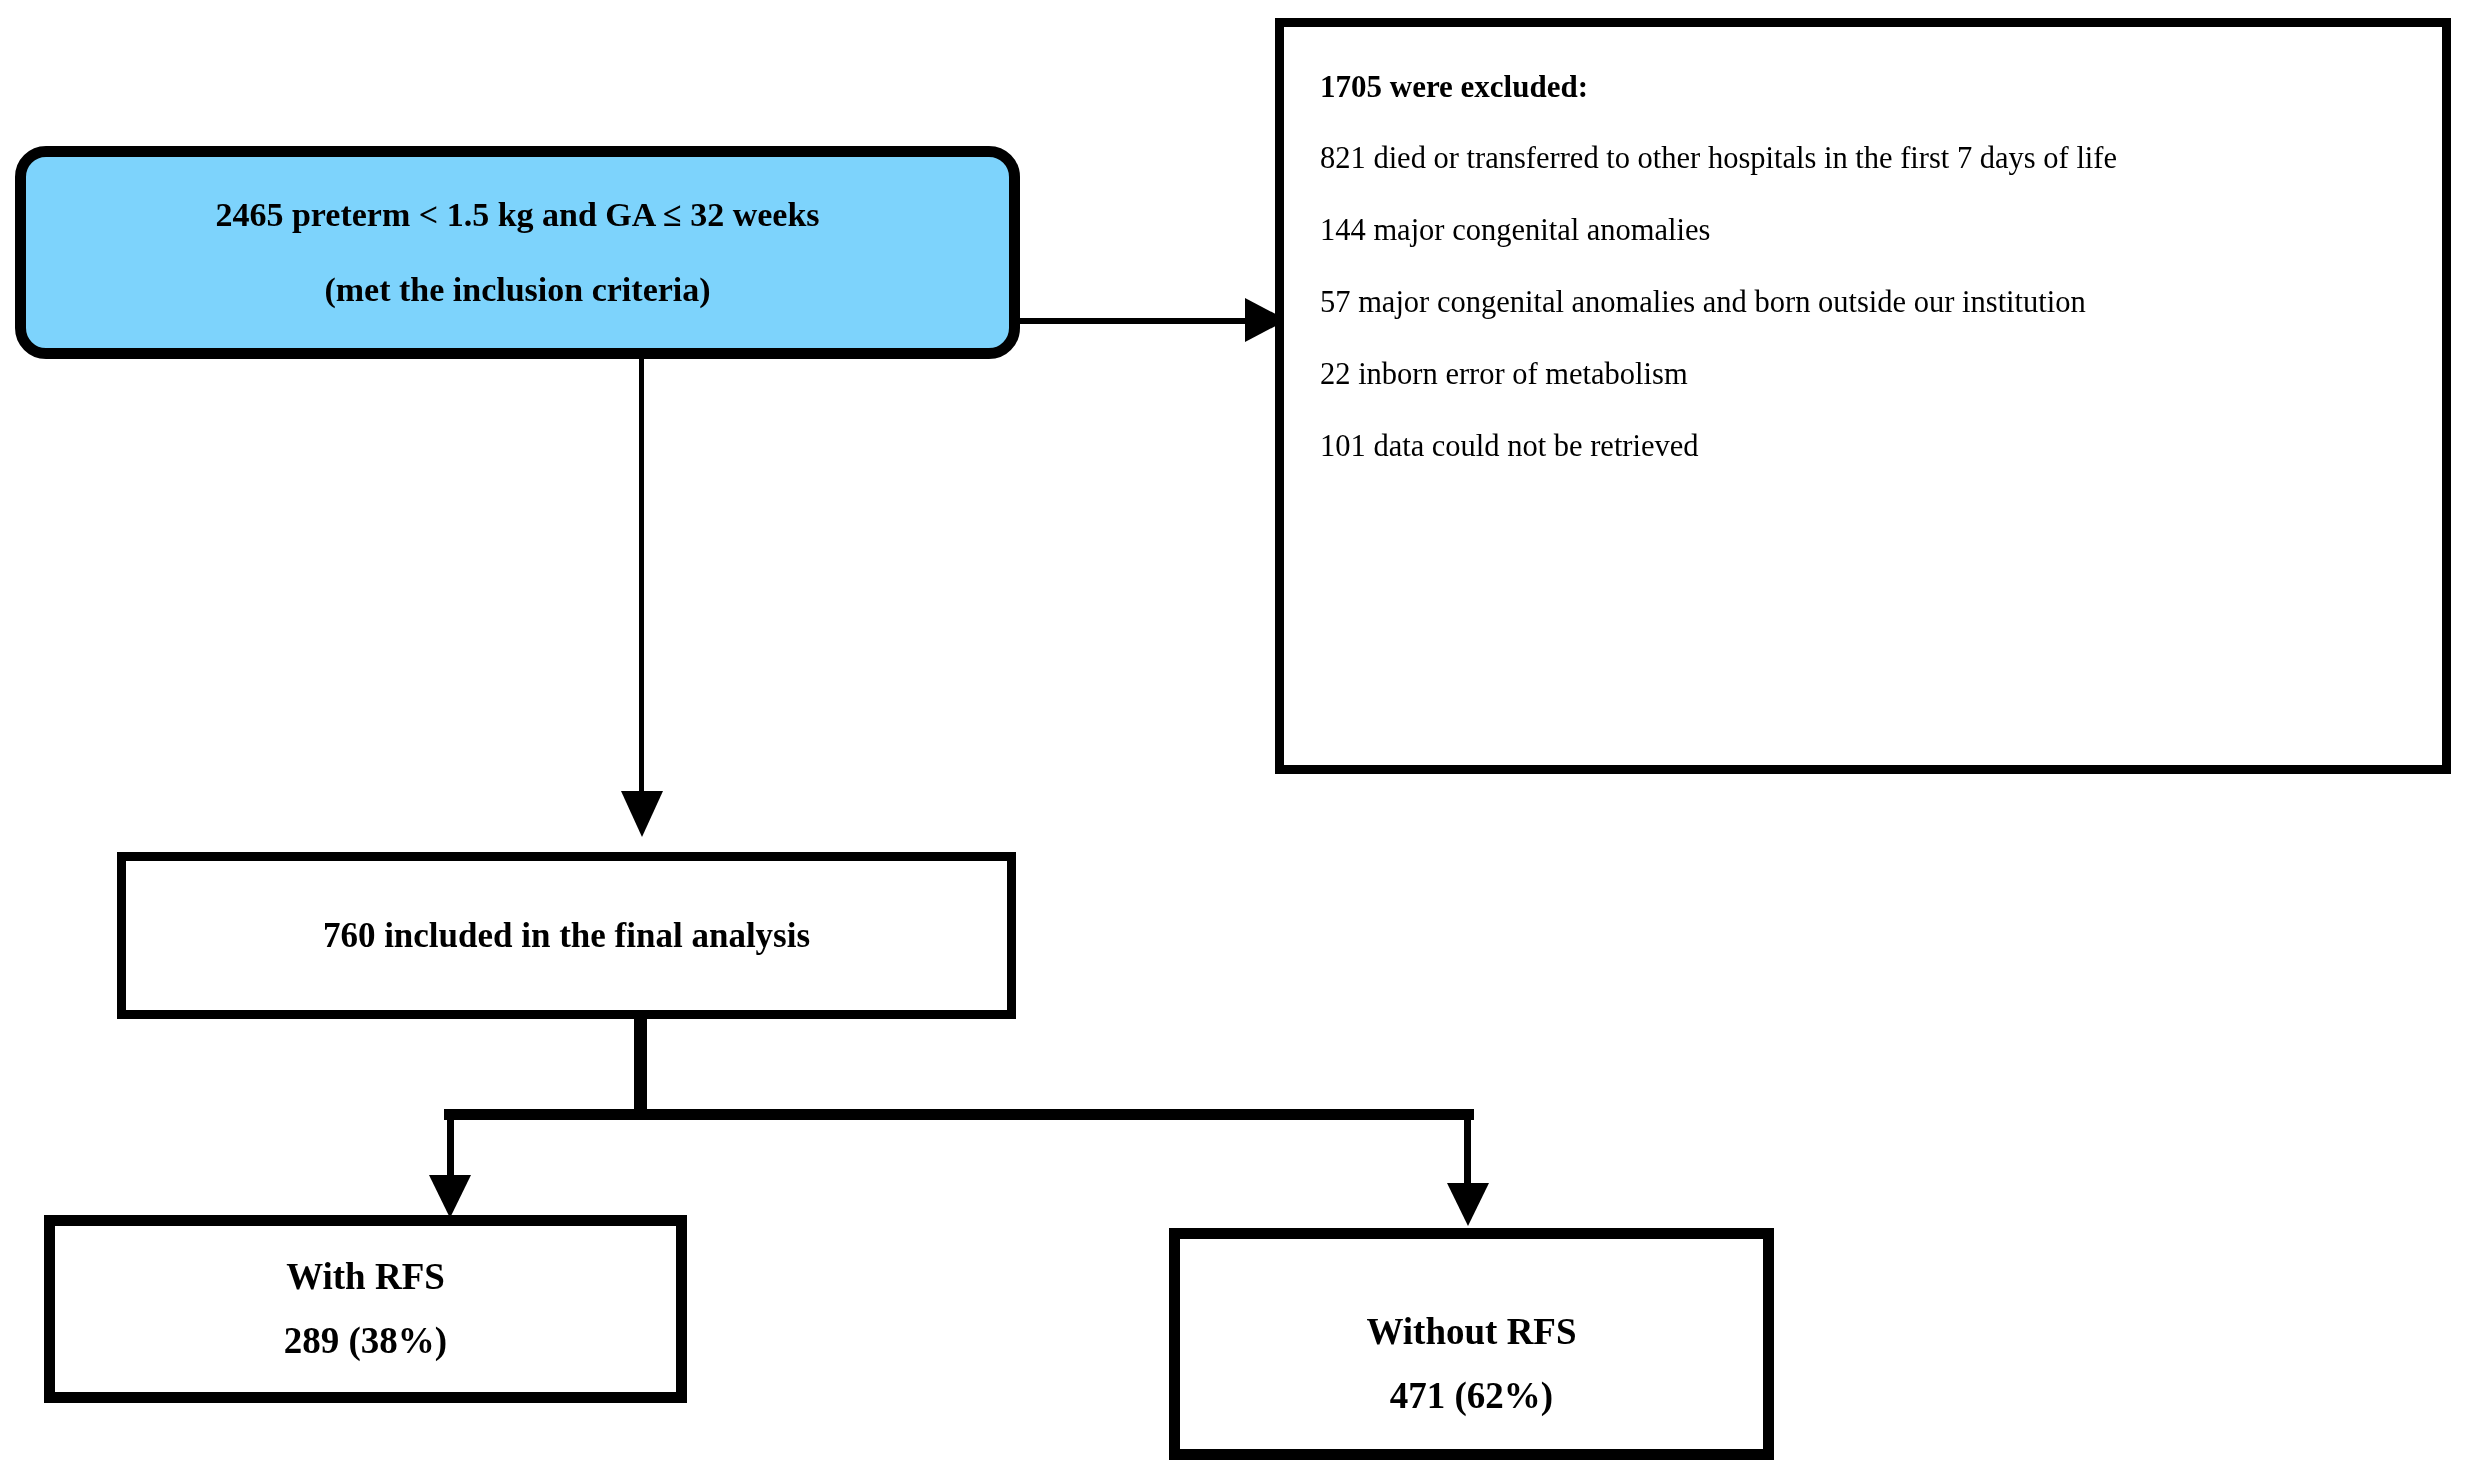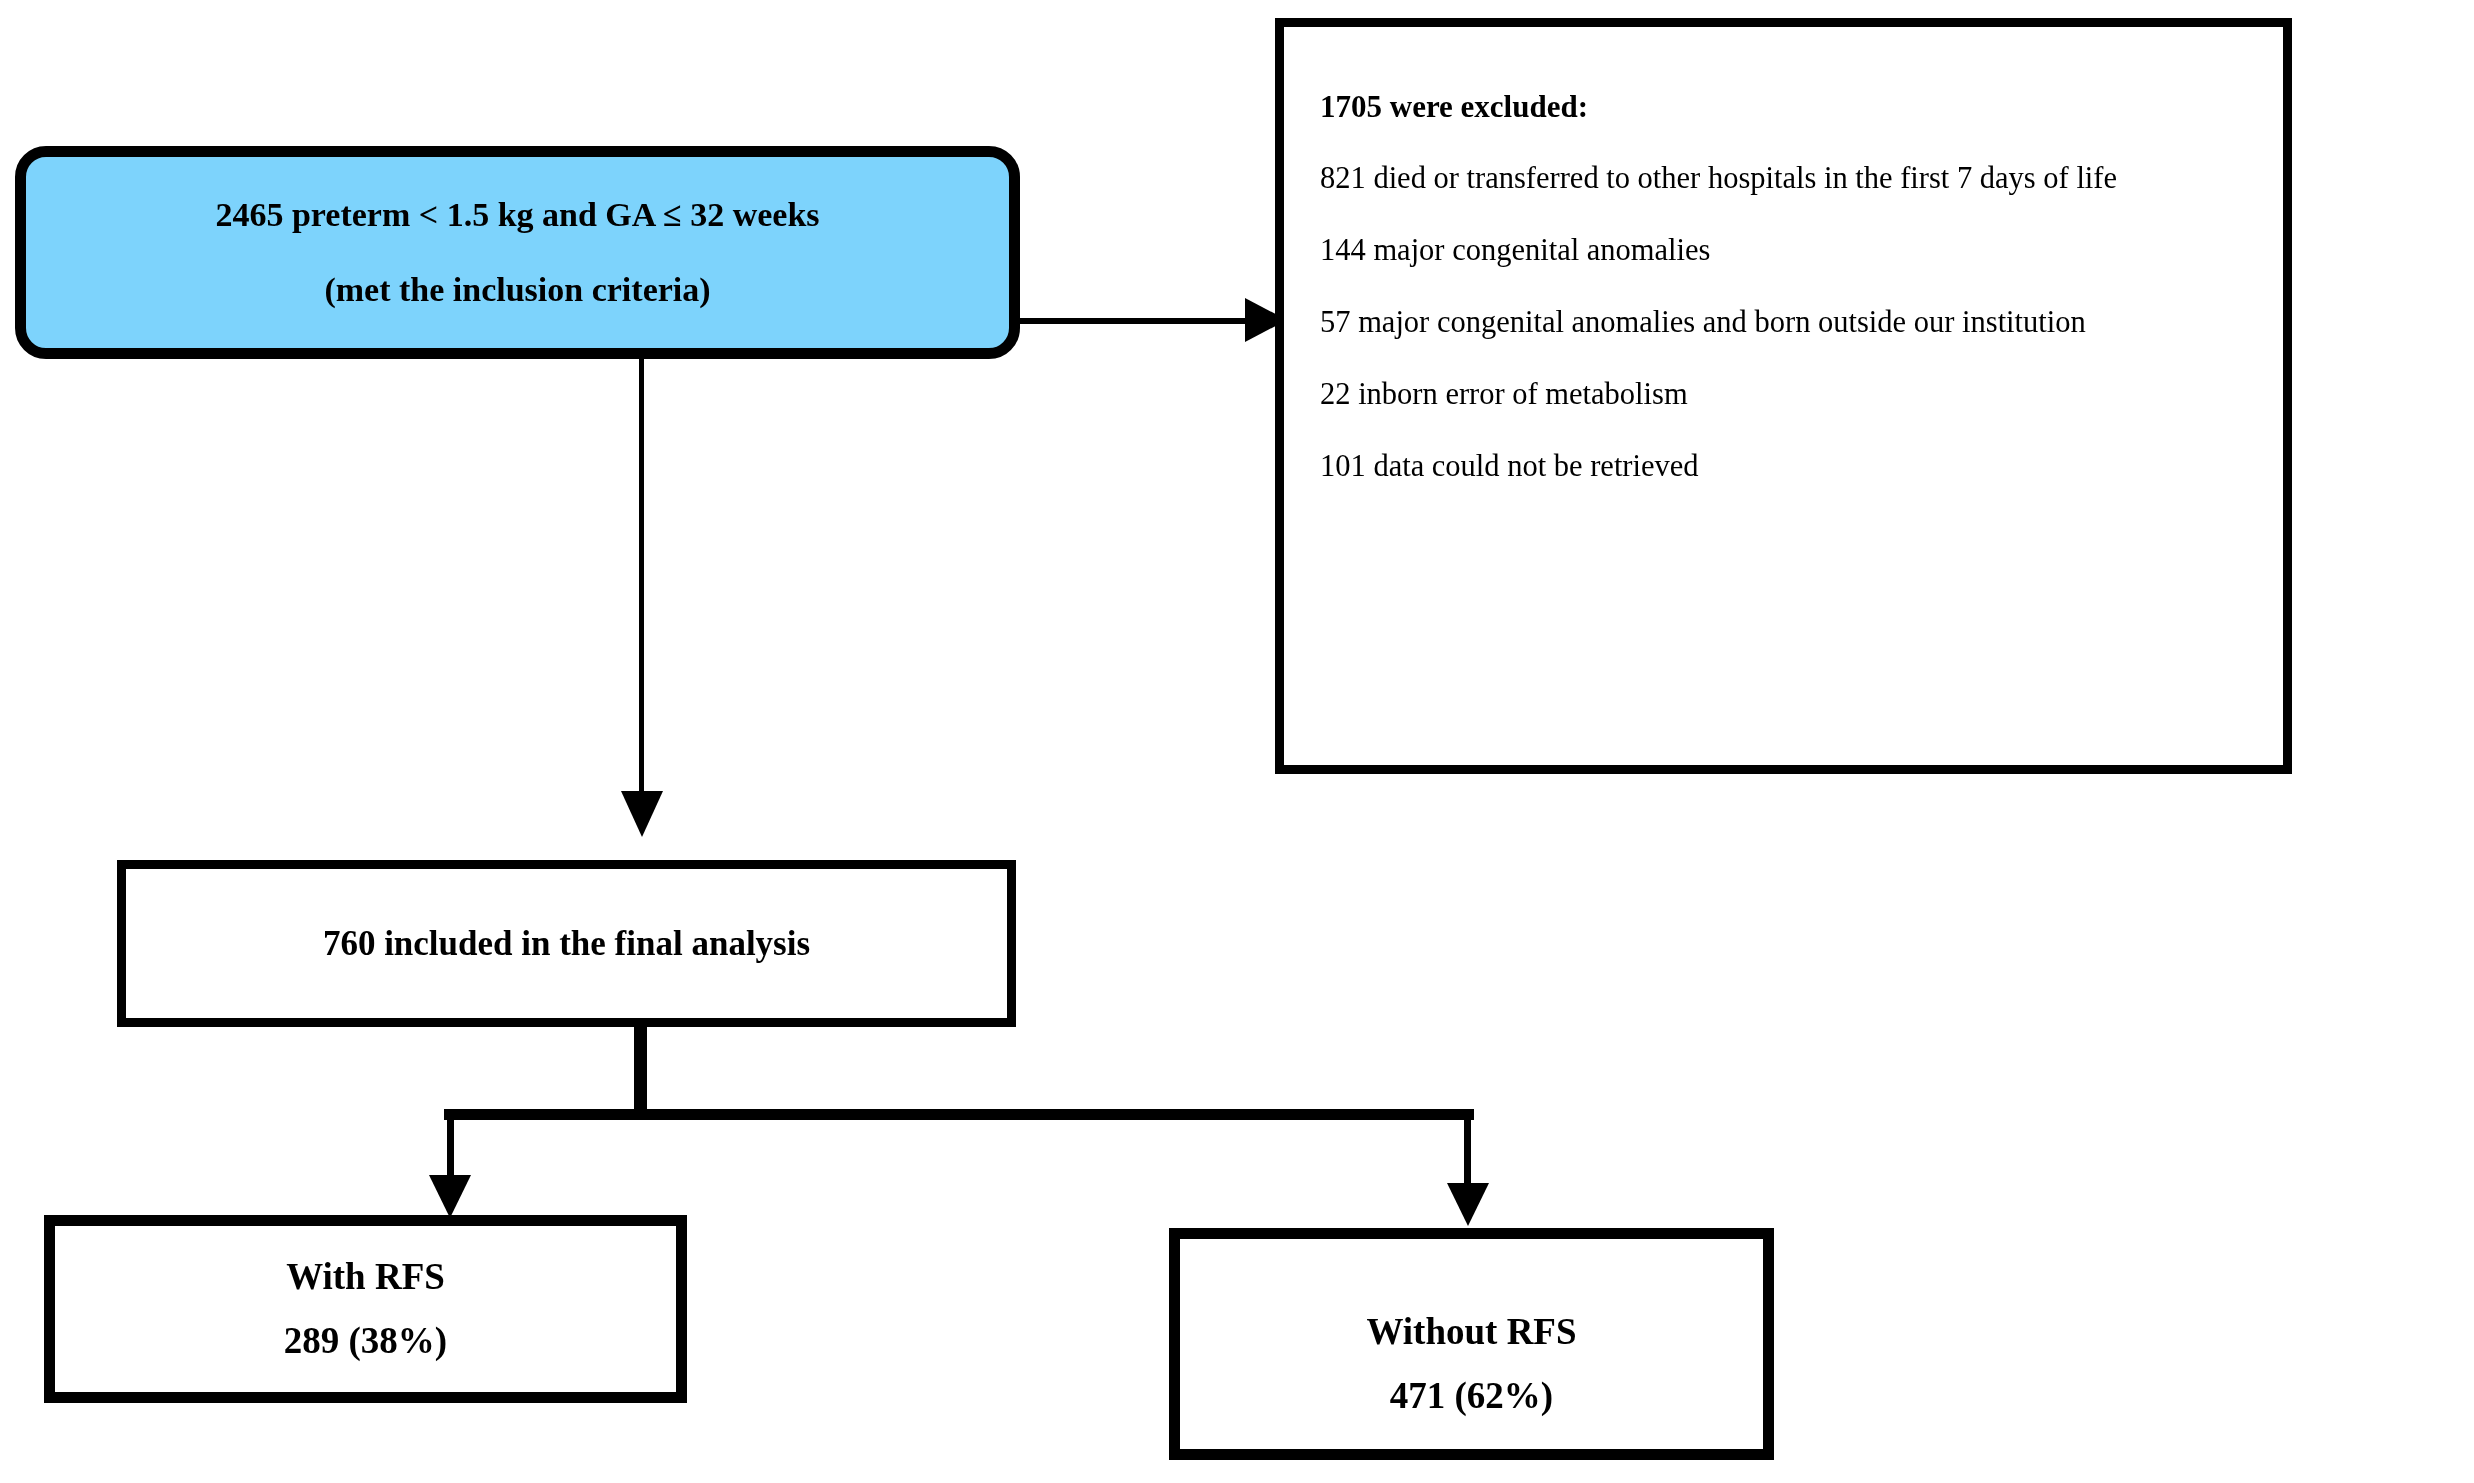--- a/index.html
+++ b/index.html
@@ -43,26 +43,26 @@
     font-weight: bold;
     font-size: 34px;
     line-height: 1.05;
   }
   #node-inclusion .line-1 { margin-bottom: 39px; }
 
   
   #node-exclusions {
     left: 1275px;
     top: 18px;
-    width: 1017px;
+    width: 1176px;
     height: 756px;
     border: 9.7px solid #000000;
     display: block;
     text-align: left;
-    padding: 62px 0 0 36px;
+    padding: 42px 0 0 36px;
   }
   #node-exclusions .excl-title {
     font-weight: bold;
     font-size: 31px;
     margin-bottom: 36px;
     white-space: nowrap;
   }
   #node-exclusions .excl-item {
     font-weight: normal;
     font-size: 30.5px;
@@ -73,21 +73,20 @@
 
   
   #node-included {
     left: 117px;
     top: 852px;
     width: 899px;
     height: 167px;
     border: 9.7px solid #000000;
     font-weight: bold;
     font-size: 35px;
-    margin-top: 8px;
   }
 
   
   #node-with-rfs {
     left: 44px;
     top: 1215px;
     width: 643px;
     height: 188px;
     border: 11.2px solid #000000;
     font-weight: bold;

